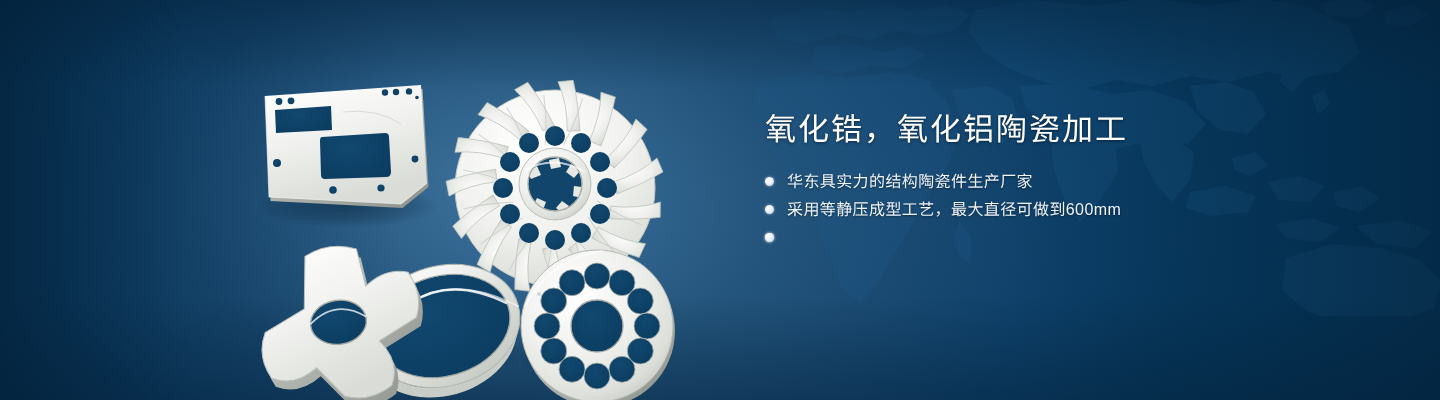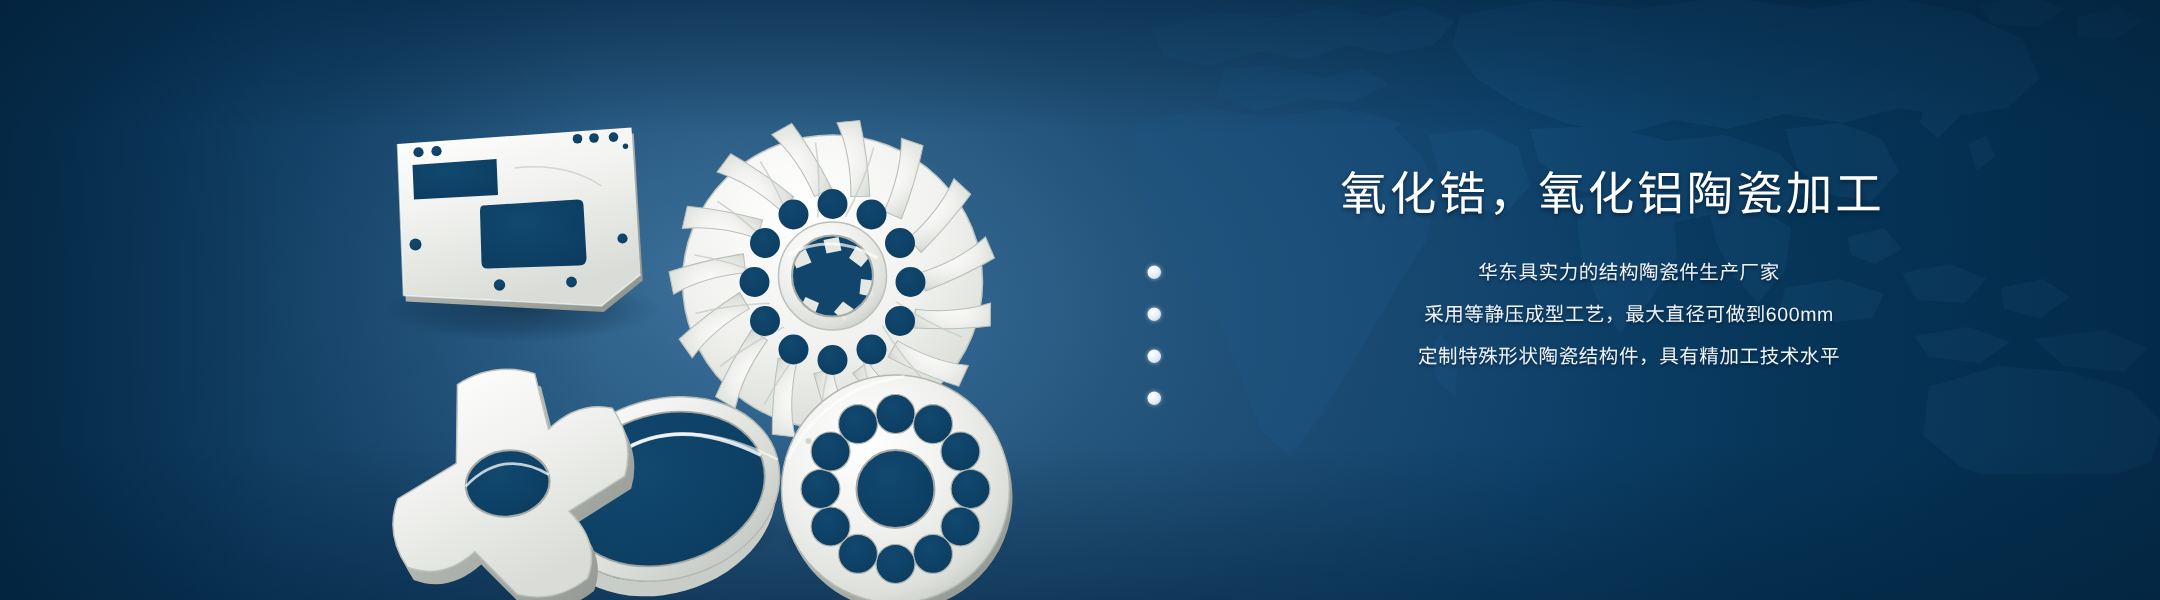--- a/index.html
+++ b/index.html
@@ -4,21 +4,20 @@
 <title>氧化锆，氧化铝陶瓷加工</title>
 <style>
   html,body{margin:0;padding:0;background:#062f4f;}
   body{font-family:"Liberation Sans","DejaVu Sans",sans-serif;}
 
   .banner{
     position:relative;
     width:1440px;height:400px;
     overflow:hidden;
     background:#06395e;
-    text-align:center;
   }
 
   
   .bg-base{
     position:absolute;inset:0;
     background:
       radial-gradient(ellipse 760px 520px at 560px 210px,
         #2f6490 0%,
         #27587f 22%,
         #1a4a72 45%,
@@ -80,21 +79,21 @@
   }
   .points{
     list-style:none;
     margin:21px 0 0 0;
     padding:0;
   }
   .point{
     position:relative;
     padding-left:22px;
     margin-bottom:7px;
-    font-size:13px;
+    font-size:16px;
     line-height:21px;
     color:#f0f5fa;
     letter-spacing:0.4px;
     white-space:nowrap;
     text-shadow:0 1px 2px rgba(0,10,24,0.5);
   }
   .point:last-child{margin-bottom:0;}
   .dot{
     position:absolute;
     left:0;top:6px;
@@ -421,21 +420,20 @@
       <li class="point">
         <span class="dot"></span>
         <span>华东具实力的结构陶瓷件生产厂家</span>
       </li>
       <li class="point">
         <span class="dot"></span>
         <span>采用等静压成型工艺，最大直径可做到600mm</span>
       </li>
       <li class="point">
         <span class="dot"></span>
-        <span>定制特殊形状陶瓷结构件，具有精加工技术水平</span>
       </li>
       <li class="point">
         <span class="dot"></span>
       </li>
     </ul>
   </div>
 
 </div>
 
 </body></html>

